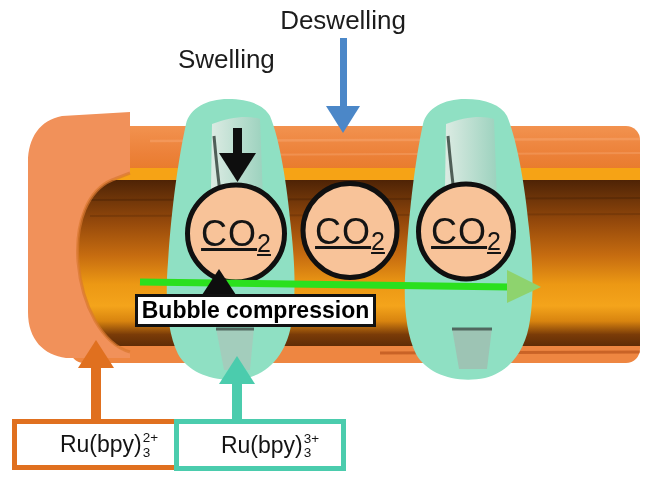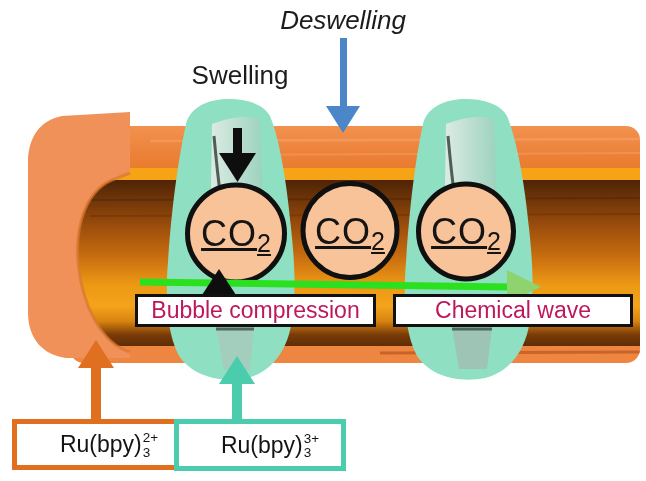--- a/index.html
+++ b/index.html
@@ -2,26 +2,26 @@
 <html><head>
 <meta charset="utf-8">
 <style>
   html,body{margin:0;padding:0;background:#ffffff;}
   .stage{
     position:relative;width:646px;height:481px;overflow:hidden;
     background:#ffffff;font-family:"Liberation Sans",sans-serif;
   }
   .stage svg{position:absolute;left:0;top:0;}
   .txt{position:absolute;color:#1c1c1c;white-space:nowrap;}
-  .lbl-deswelling{left:265px;top:5px;width:156px;text-align:center;font-size:26px;font-style:italic;}
-  .lbl-swelling{left:178px;top:44px;width:124px;text-align:center;font-size:26px;margin-top:16px;}
+  .lbl-deswelling{left:265px;top:5px;width:156px;text-align:center;font-size:26px;}
+  .lbl-swelling{left:178px;top:44px;width:124px;font-size:26px;}
   .wave-box{
     position:absolute;background:#ffffff;border:3px solid #111111;
     display:flex;align-items:center;justify-content:center;
-    font-size:23px;color:#be185d;
+    font-size:23px;color:#000000;font-weight:bold;
   }
   .box-compression{left:135px;top:294px;width:235px;height:27px;}
   .box-wave{left:393px;top:294px;width:234px;height:27px;}
   .co2{
     position:absolute;width:110px;height:54px;
     display:flex;align-items:center;justify-content:center;
     color:#141414;font-size:36px;letter-spacing:1px;text-decoration:underline;
   }
   .co2 .sub{font-size:25px;transform:translateY(9px);letter-spacing:0;}
   .co2-1{left:181px;top:207px;}
@@ -157,23 +157,20 @@
       <span class="sub">2</span>
     </div>
   <div class="co2 co2-3">
       <span>CO</span>
       <span class="sub">2</span>
     </div>
 
   <div class="wave-box box-compression">
     <span>Bubble compression</span>
   </div>
-  <div class="wave-box box-wave">
-    <span>Chemical wave</span>
-  </div>
 
   <div class="formula-box box-ru2">
     <span>Ru(bpy)</span>
     <span class="supsub">
       <span>2+</span>
       <span>3</span>
     </span>
   </div>
   <div class="formula-box box-ru3">
     <span>Ru(bpy)</span>

